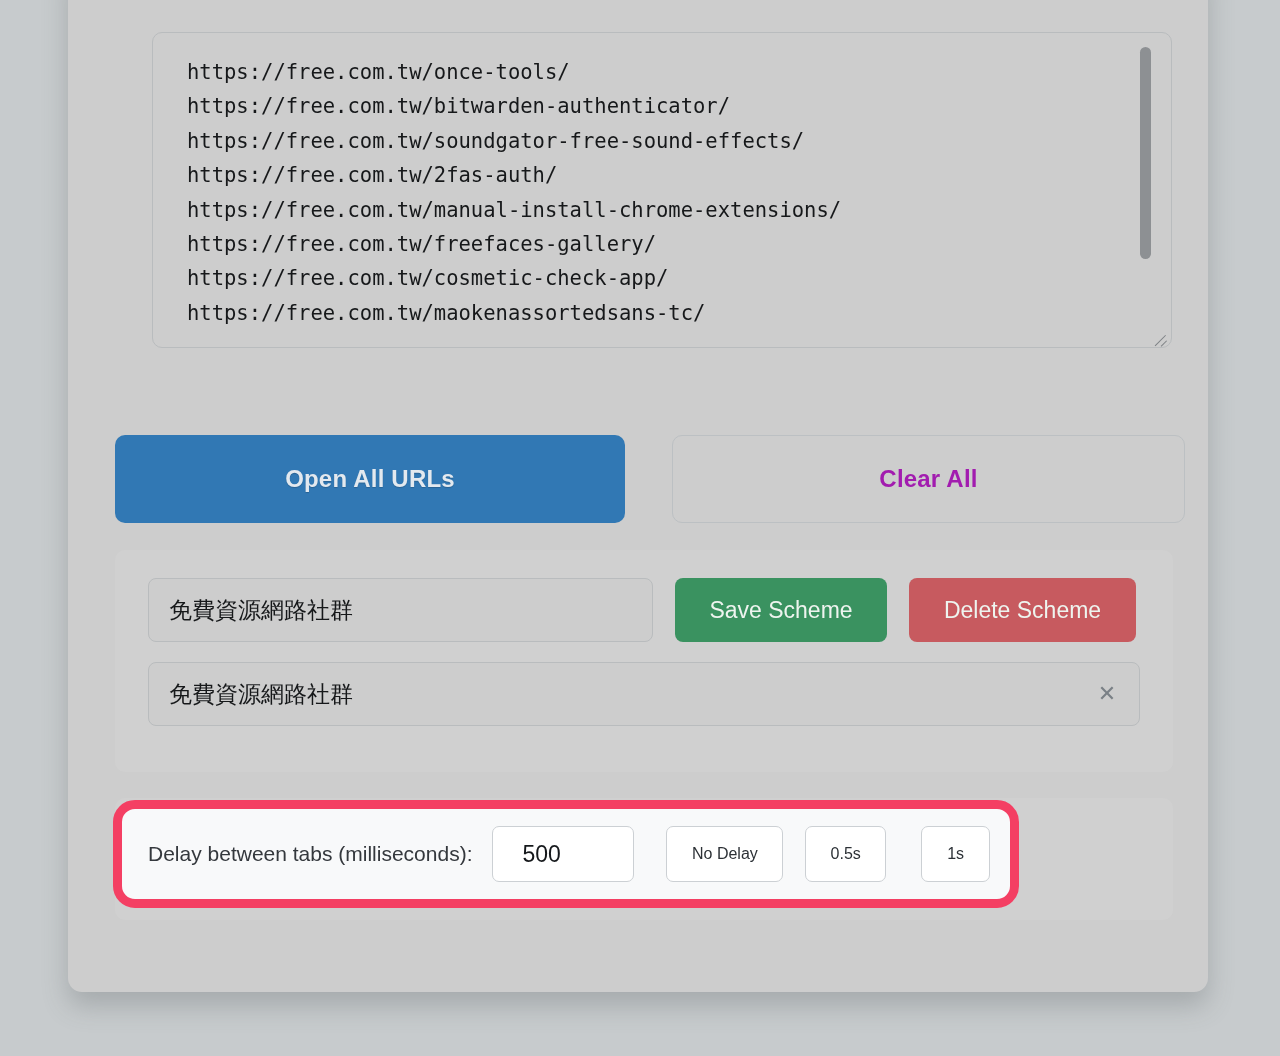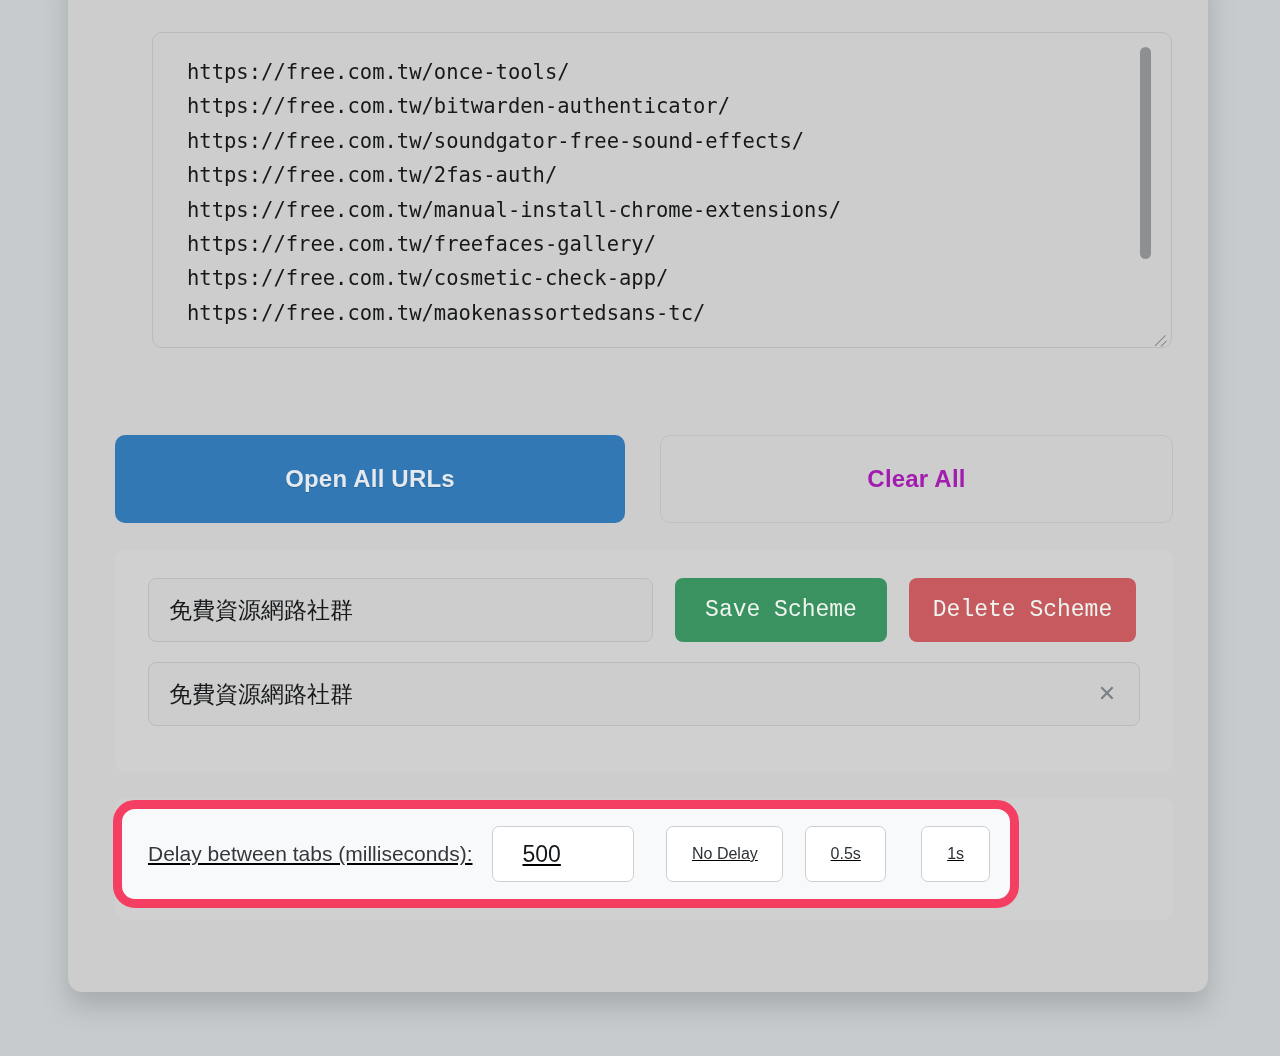--- a/index.html
+++ b/index.html
@@ -95,21 +95,21 @@
     transform: rotate(-45deg);
   }
 
   
   #action-row {
     position: absolute;
     left: 47px;
     top: 475px;
     width: 1058px;
     display: flex;
-    gap: 35px;
+    gap: 47px;
   }
   .action-btn {
     height: 88px;
     border-radius: 10px;
     font-size: 24px;
     font-weight: bold;
     letter-spacing: 0.2px;
     display: flex;
     align-items: center;
     justify-content: center;
@@ -164,21 +164,21 @@
   .scheme-btn {
     height: 64px;
     border: none;
     border-radius: 8px;
     font-size: 23px;
     color: #eef4ef;
     cursor: pointer;
     display: flex;
     align-items: center;
     justify-content: center;
-    font-family: Liberation Mono, monospace;
+    font-family: Liberation Sans, sans-serif;
   }
   #save-scheme-button { flex: 0 0 212px; background: #3a9260; }
   #delete-scheme-button { flex: 0 0 227px; background: #c75a5f; }
 
   #scheme-list {
     position: absolute;
     left: 33px;
     right: 33px;
     top: 112px;
   }
@@ -229,21 +229,20 @@
     background: #f8f9fa;
     box-sizing: border-box;
   }
   #delay-row {
     position: absolute;
     inset: 0;
     display: flex;
     align-items: center;
     padding: 0 20px 0 26px;
     gap: 12px;
-    text-decoration: underline;
   }
   #delay-label {
     font-size: 21px;
     color: #34383d;
     white-space: nowrap;
   }
   #delay-input {
     width: 142px;
     height: 56px;
     margin-left: 8px;

